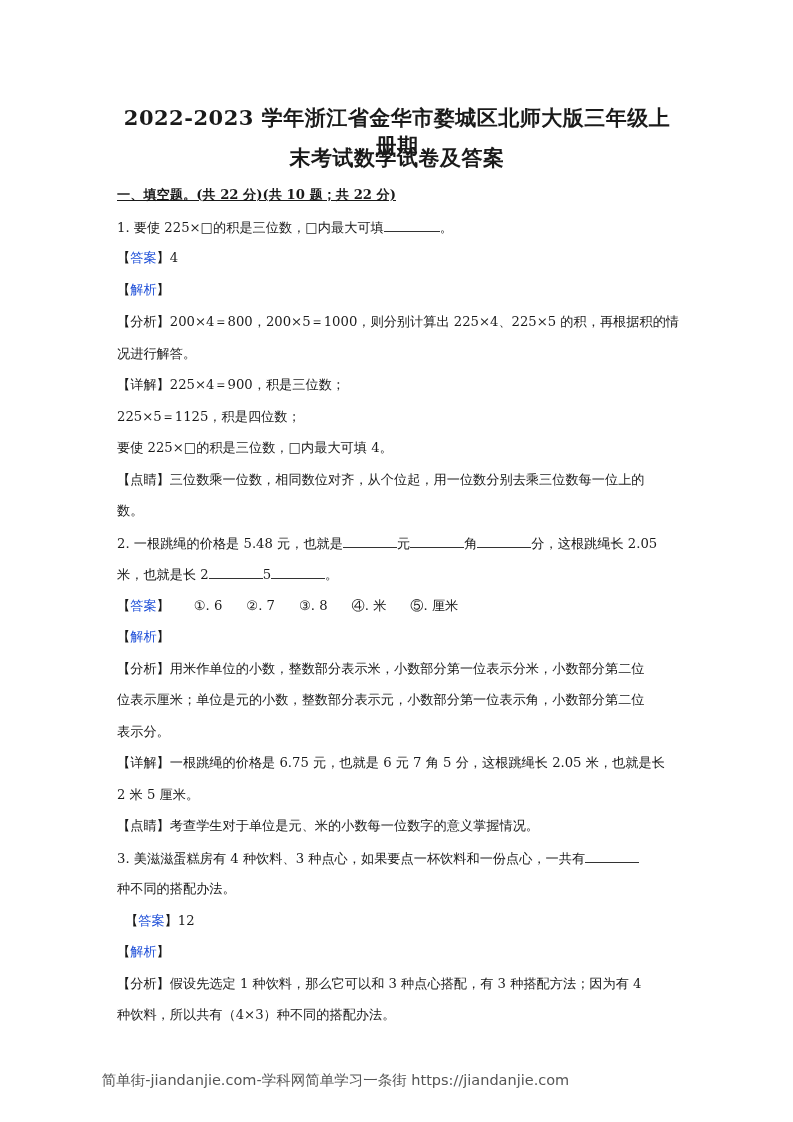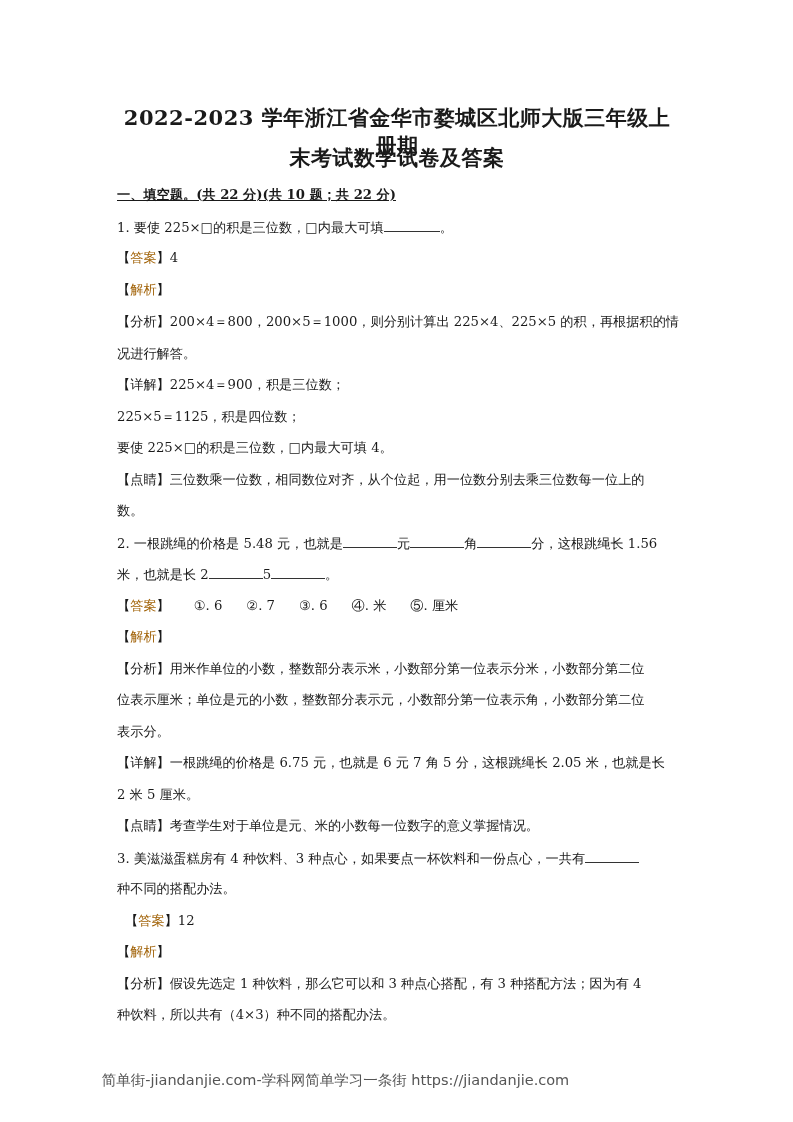--- a/index.html
+++ b/index.html
@@ -12,21 +12,21 @@
   .title {
     position: absolute; left: 0; width: 560px; text-align: center;
     font-size: 21px; font-weight: bold; letter-spacing: 0.5px;
   }
   .line {
     position: absolute; left: 0; white-space: nowrap;
     font-size: 13.2px; line-height: 16px;
   }
   .section { font-weight: bold; font-size: 13.2px; text-decoration: underline; }
   .lbl { color: #1a1a1a; }
-  .lbl .lbl-text { color: #a16207; }
+  .lbl .lbl-text { color: #1d4ed8; }
   .blank { display: inline-block; border-bottom: 1px solid #333; height: 12px; vertical-align: baseline; }
   .b56 { width: 56px; }
   .b54 { width: 54px; }
   .ans-gap { display: inline-block; width: 24px; }
   .footer {
     position: absolute; left: 0; top: 1071px; width: 671px; text-align: center;
     font-family: "DejaVu Sans", "Liberation Sans", sans-serif;
     font-size: 14.5px; color: #555555;
   }
 </style>
@@ -64,28 +64,28 @@
   <div class="line" style="top:409px;">225×5＝1125，积是四位数；</div>
   <div class="line" style="top:440px;">要使 225×□的积是三位数，□内最大可填 4。</div>
 
   <div class="line" style="top:472px;">
     <span>【</span><span>点睛</span><span>】</span><span>三位数乘一位数，相同数位对齐，从个位起，用一位数分别去乘三位数每一位上的</span>
   </div>
   <div class="line" style="top:503px;">数。</div>
 
   <div class="line" style="top:535px;">
     <span>2.</span>
-    <span>一根跳绳的价格是 5.48 元，也就是</span><span class="blank b54"></span><span>元</span><span class="blank b54"></span><span>角</span><span class="blank b54"></span><span>分，这根跳绳长 1.56</span>
+    <span>一根跳绳的价格是 5.48 元，也就是</span><span class="blank b54"></span><span>元</span><span class="blank b54"></span><span>角</span><span class="blank b54"></span><span>分，这根跳绳长 2.05</span>
   </div>
   <div class="line" style="top:566px;">
     <span>米，也就是长 2</span><span class="blank b54"></span><span>5</span><span class="blank b54"></span><span>。</span>
   </div>
 
   <div class="line lbl" style="top:598px;">
-    <span>【</span><span class="lbl-text">答案</span><span>】</span><span class="ans-gap"></span><span>①. 6</span><span class="ans-gap"></span><span>②. 7</span><span class="ans-gap"></span><span>③. 6</span><span class="ans-gap"></span><span>④. 米</span><span class="ans-gap"></span><span>⑤. 厘米</span>
+    <span>【</span><span class="lbl-text">答案</span><span>】</span><span class="ans-gap"></span><span>①. 6</span><span class="ans-gap"></span><span>②. 7</span><span class="ans-gap"></span><span>③. 8</span><span class="ans-gap"></span><span>④. 米</span><span class="ans-gap"></span><span>⑤. 厘米</span>
   </div>
 
   <div class="line lbl" style="top:629px;">
     <span>【</span><span class="lbl-text">解析</span><span>】</span>
   </div>
 
   <div class="line" style="top:661px;">
     <span>【</span><span>分析</span><span>】</span><span>用米作单位的小数，整数部分表示米，小数部分第一位表示分米，小数部分第二位</span>
   </div>
   <div class="line" style="top:692px;text-align:center;">位表示厘米；单位是元的小数，整数部分表示元，小数部分第一位表示角，小数部分第二位</div>

